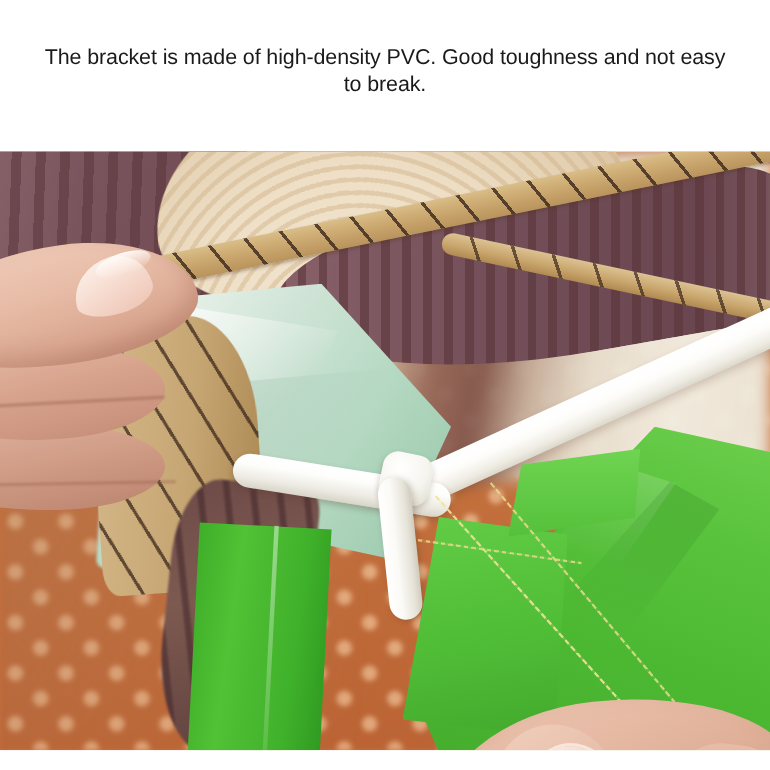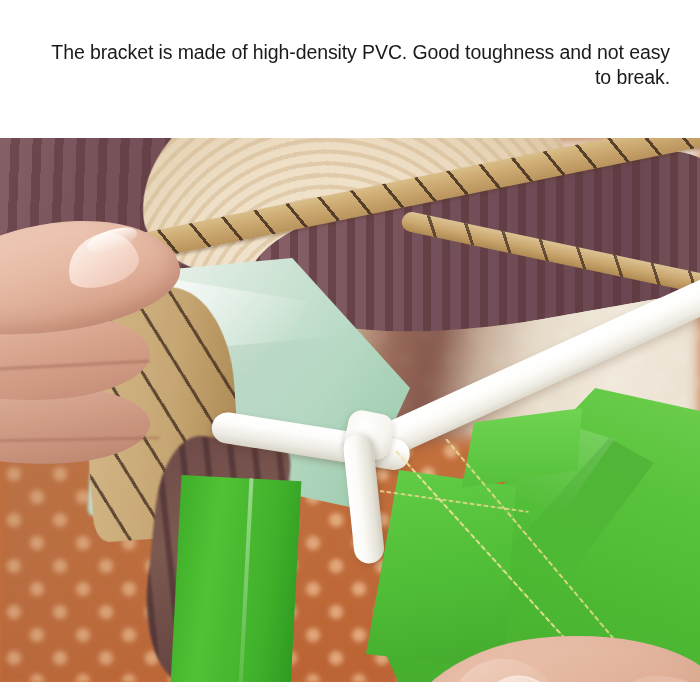--- a/index.html
+++ b/index.html
@@ -42,21 +42,20 @@
     margin: 0;
   }
   .subtitle {
     font-size: 19.5px;
     line-height: 25px;
     color: #1a1a1a;
     font-weight: 400;
     margin: 12px auto 0 auto;
     width: 640px;
     letter-spacing: -0.1px;
-    text-align: right;
   }
 
   
   .photo {
     position: absolute;
     left: 0;
     top: 138px;
     width: 700px;
     height: 544px;
     overflow: hidden;

